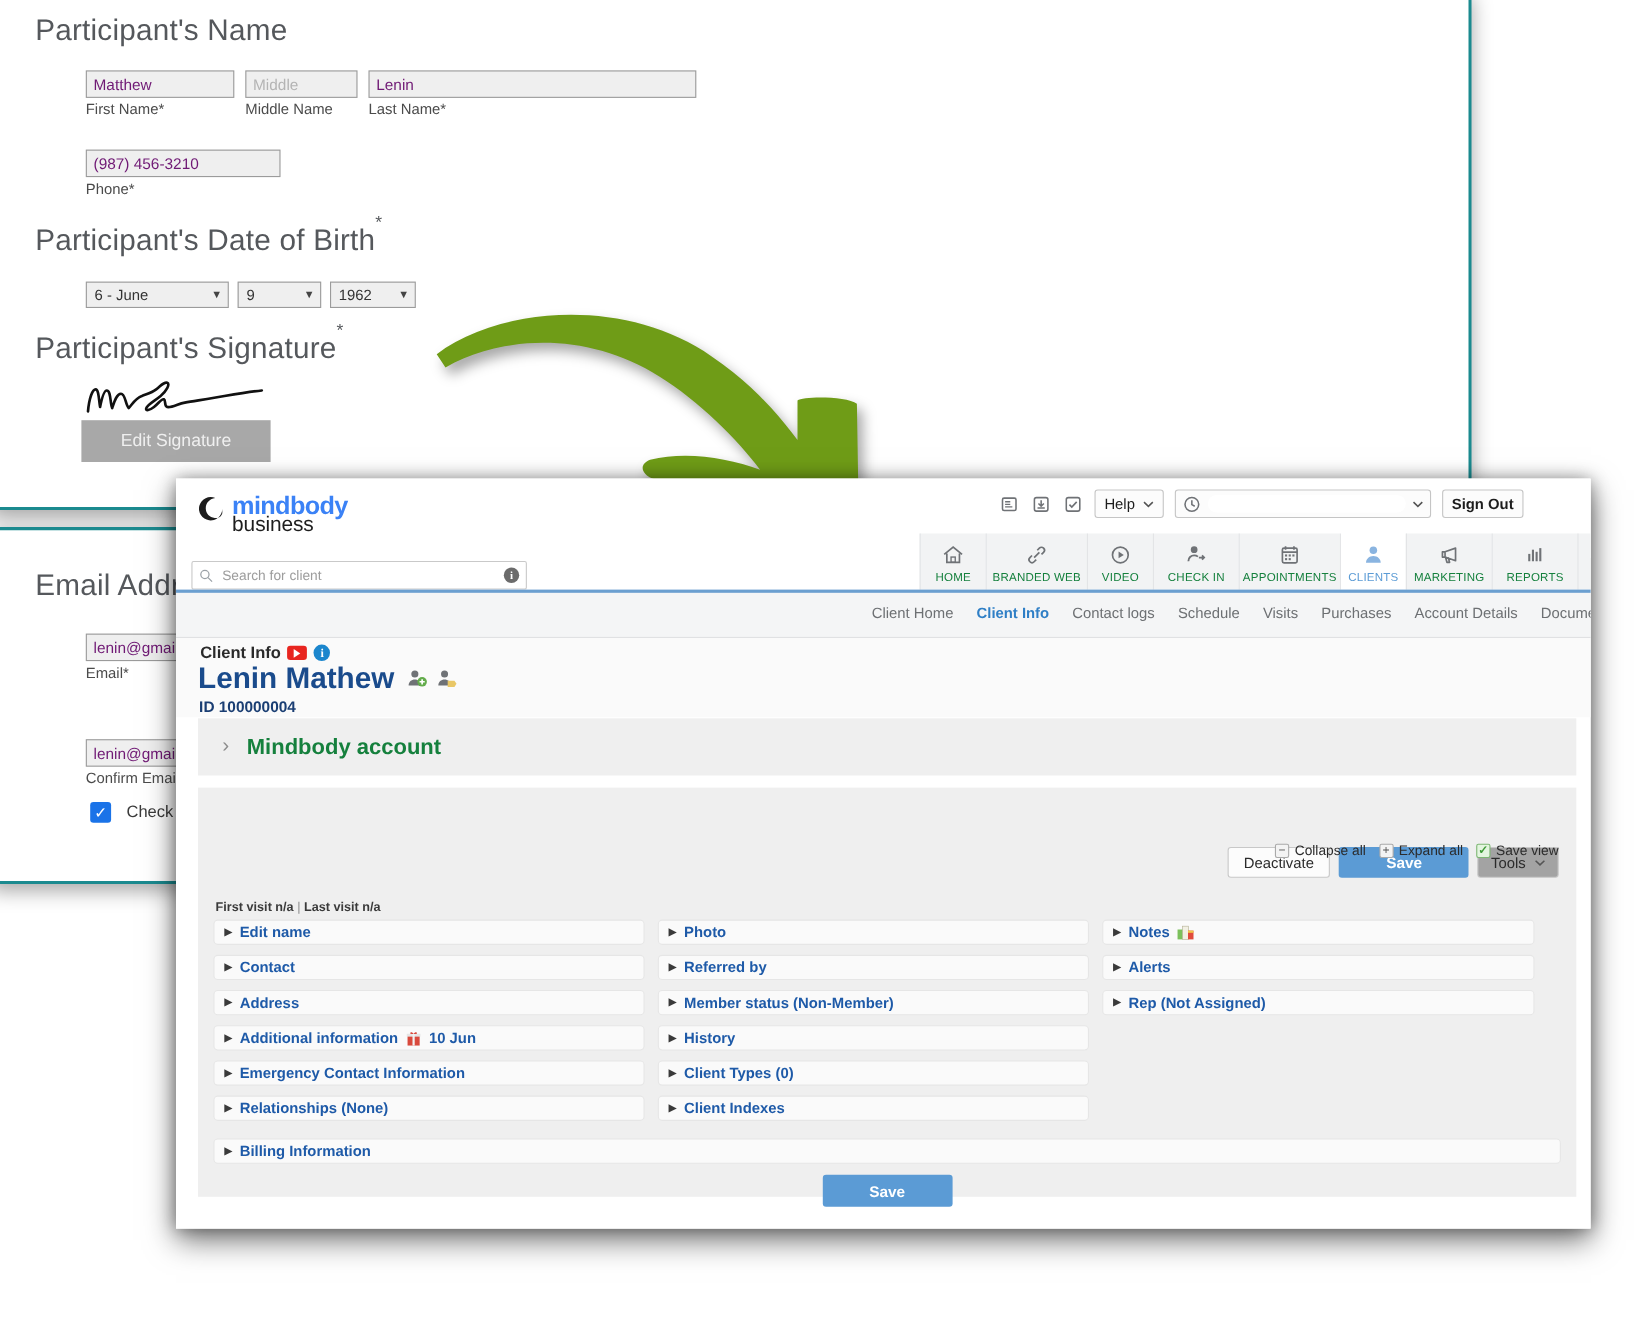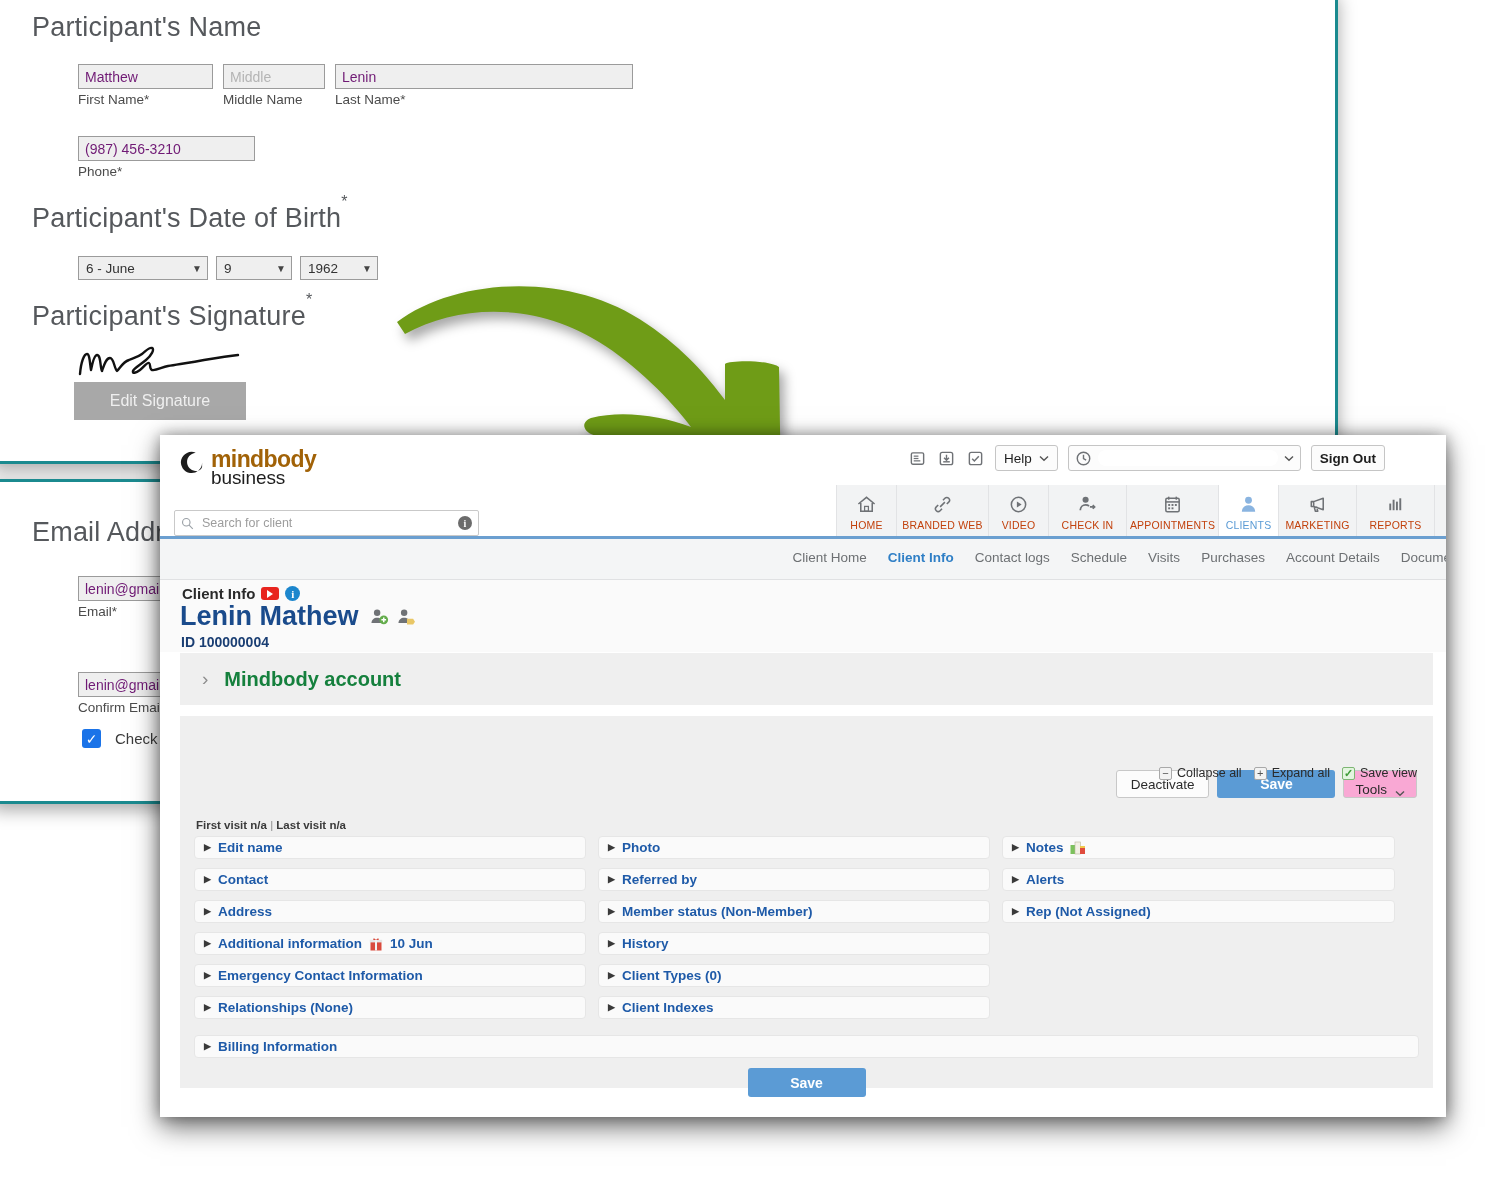--- a/index.html
+++ b/index.html
@@ -68,21 +68,21 @@
     position:absolute; left:160px; top:435px; width:1286px; height:682px;
     background:#ffffff;
     box-shadow: 0 10px 26px rgba(0,0,0,0.55), 0 0 14px rgba(0,0,0,0.35);
     overflow:hidden;
   }
   #mb-clip { width:1345px; height:682px; position:relative; background:#fff;}
 
   .mb-top { height:72px; background:#fff; position:relative; border-bottom:1px solid #fff;}
   .logo { position:absolute; left:18px; top:14px; display:flex; align-items:flex-start; }
   .logo .mark { width:27px; height:27px; margin-right:6px; }
-  .logo .txt1 { font-size:23px; line-height:21px; color:#a16207; font-weight:700; letter-spacing:-.6px; }
+  .logo .txt1 { font-size:23px; line-height:21px; color:#3b82f6; font-weight:700; letter-spacing:-.6px; }
   .logo .txt2 { font-size:19px; line-height:15px; color:#1d1d1d; letter-spacing:-.1px; }
 
   .searchbox {
     position:absolute; left:14px; top:75px; width:305px; height:26px;
     border:1px solid #c9c9c9; background:#fff; border-radius:2px;
     display:flex; align-items:center; padding:0 6px;
   }
   .searchbox input {
     border:none; outline:none; flex:1; font-size:12.5px; color:#555;
     font-family:"Liberation Sans", sans-serif; background:transparent;
@@ -106,21 +106,21 @@
     height:26px; display:flex; align-items:center; padding:0 6px; gap:6px;
   }
   .util-sel .field { width:180px; height:16px; background:#fff; border-radius:8px; }
 
   
   .mainnav { position:absolute; left:676px; top:50px; display:flex; align-items:flex-end; }
   .navtab {
     width:60px; min-width:60px; height:51px; background:#f2f3f4;
     border-left:1px solid #e2e3e5;
     display:flex; flex-direction:column; align-items:center; justify-content:flex-end;
-    padding-bottom:5px; color:#c2410c; cursor:pointer;
+    padding-bottom:5px; color:#15803d; cursor:pointer;
   }
   .navtab.wide { width:92px; min-width:92px; }
   .navtab.wide2 { width:78px; min-width:78px; }
   .navtab .lbl { font-size:10.5px; letter-spacing:.2px; margin-top:4px; white-space:nowrap;}
   .navtab .ico { height:22px; display:flex; align-items:flex-end; }
   .navtab.active { background:#fff; color:#4b8fd4; }
   .navtab.active .lbl { color:#5b9bd5; }
 
   .nav-underline { position:absolute; left:0; top:101px; width:100%; height:3px; background:#6b9fd0;}
   .sub-strip { position:absolute; left:0; top:104px; width:100%; height:41px; background:#f4f5f6; border-bottom:1px solid #e0e1e3;}
@@ -155,23 +155,23 @@
     border:1px solid #c8c8c8; background:#fcfcfc; border-radius:3px;
     height:28px; padding:0 14px; font-size:13.5px; color:#2b2b2b;
     display:flex;align-items:center; cursor:pointer;
   }
   .btn-save {
     background:#5b9bd5; border:none; border-radius:3px; color:#fff;
     height:28px; width:118px; font-size:14px; font-weight:700;
     display:flex;align-items:center;justify-content:center; cursor:pointer;
   }
   .btn-tools {
-    border:1px solid #c8c8c8; background:#f9a8d4; border-radius:3px;
+    border:1px solid #c8c8c8; background:#a3a3a3; border-radius:3px;
     height:28px; padding:0 11px; font-size:13.5px; color:#2b2b2b;
-    display:flex;align-items:flex-end;gap:8px; cursor:pointer;
+    display:flex;align-items:center;gap:8px; cursor:pointer;
   }
   .viewrow { position:absolute; right:16px; top:50px; display:flex; gap:5px; align-items:center; font-size:12.5px; color:#2b2b2b;}
   .viewrow .grp { display:flex; align-items:center; gap:5px; margin-left:7px; cursor:pointer;}
   .sqico { width:13px;height:13px;border:1px solid #a9a9a9;background:#f3f3f3;border-radius:2px;
            display:flex;align-items:center;justify-content:center;font-size:11px;line-height:1;color:#555;}
   .sqico.green { background:#e3f5df; border-color:#7db673; color:#3f9b38; font-weight:700;}
 
   .acc-cols { position:absolute; left:14px; top:120px; width:1225px; display:flex; gap:12px;}
   .acc-col { display:flex; flex-direction:column; gap:9px; }
   .acc-col.c1, .acc-col.c2 { width:392px; }

